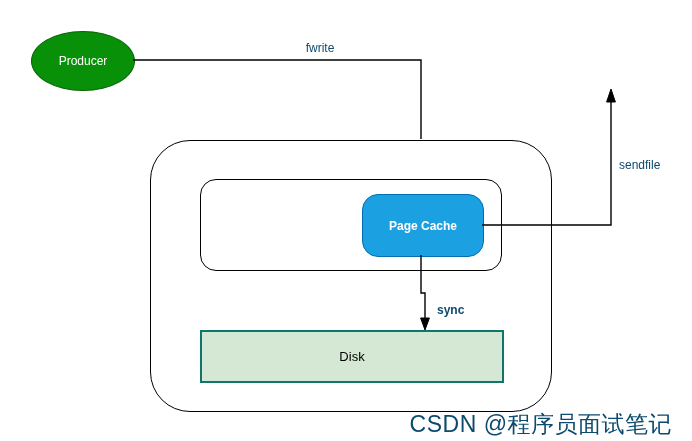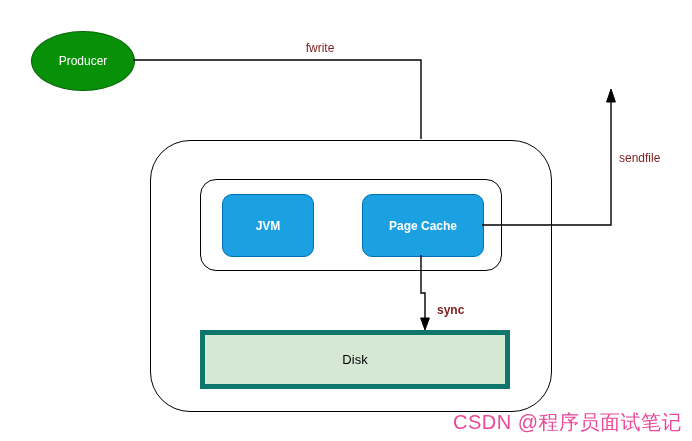--- a/index.html
+++ b/index.html
@@ -42,40 +42,40 @@
   }
   .blue-node {
     background: #1ba1e2;
     border: 1px solid #006eaf;
     border-radius: 10px;
     color: #ffffff;
     font-size: 12px;
     font-weight: bold;
   }
   .jvm { left: 222px; top: 194px; width: 90px; height: 61px; }
-  .page-cache { left: 362px; top: 194px; width: 120px; height: 61px; }
+  .page-cache { left: 362px; top: 194px; width: 120px; height: 61px; border-radius: 16px; }
   .disk {
     left: 200px; top: 330px; width: 300px; height: 49px;
     background: #d5e8d4;
-    border: 5px solid #0f766e;
+    border: 2px solid #0f766e;
     color: #000000;
     font-size: 13px;
   }
   .edge-label {
     font-size: 12px;
-    color: #7f1d1d;
+    color: #0c4a6e;
     white-space: nowrap;
   }
   .lbl-fwrite { left: 290px; top: 41px; width: 60px; text-align: center; }
-  .lbl-sendfile { left: 619px; top: 151px; }
+  .lbl-sendfile { left: 619px; top: 158px; }
   .lbl-sync { left: 437px; top: 303px; font-weight: bold; }
   .watermark {
-    right: 10px; top: 409px;
-    font-size: 20px;
-    color: #ec4899;
+    right: 20px; top: 409px;
+    font-size: 23px;
+    color: #0c4a6e;
     white-space: nowrap;
     letter-spacing: 0.5px;
   }
   svg.connectors {
     position: absolute;
     left: 0; top: 0;
     width: 692px; height: 441px;
     pointer-events: none;
   }
 </style>
@@ -85,23 +85,20 @@
 <div id="canvas">
 
   <div class="abs outer-rect"></div>
   <div class="abs inner-rect"></div>
 
   <div class="abs center ellipse-node producer">
     <span>Producer</span>
   </div>
 
 
-  <div class="abs center blue-node jvm">
-    <span>JVM</span>
-  </div>
 
   <div class="abs center blue-node page-cache">
     <span>Page Cache</span>
   </div>
 
   <div class="abs center disk">
     <span>Disk</span>
   </div>
 
   <svg class="connectors" viewBox="0 0 692 441" xmlns="http://www.w3.org/2000/svg">

